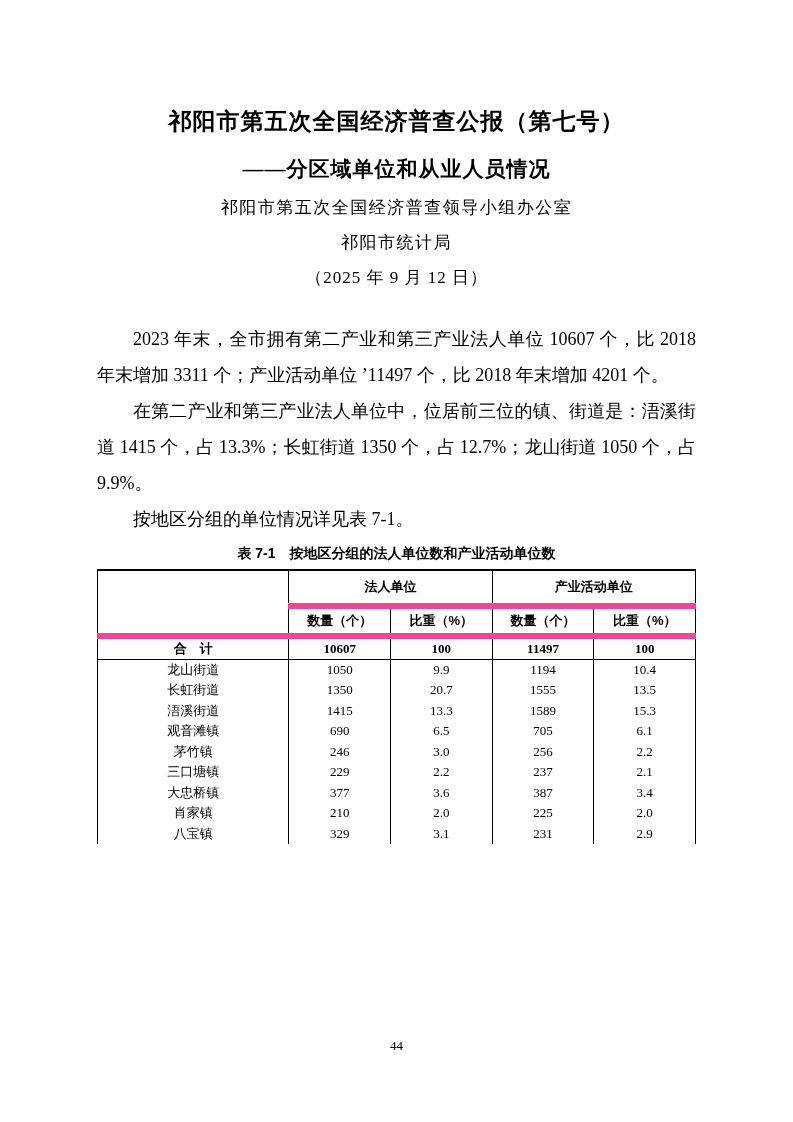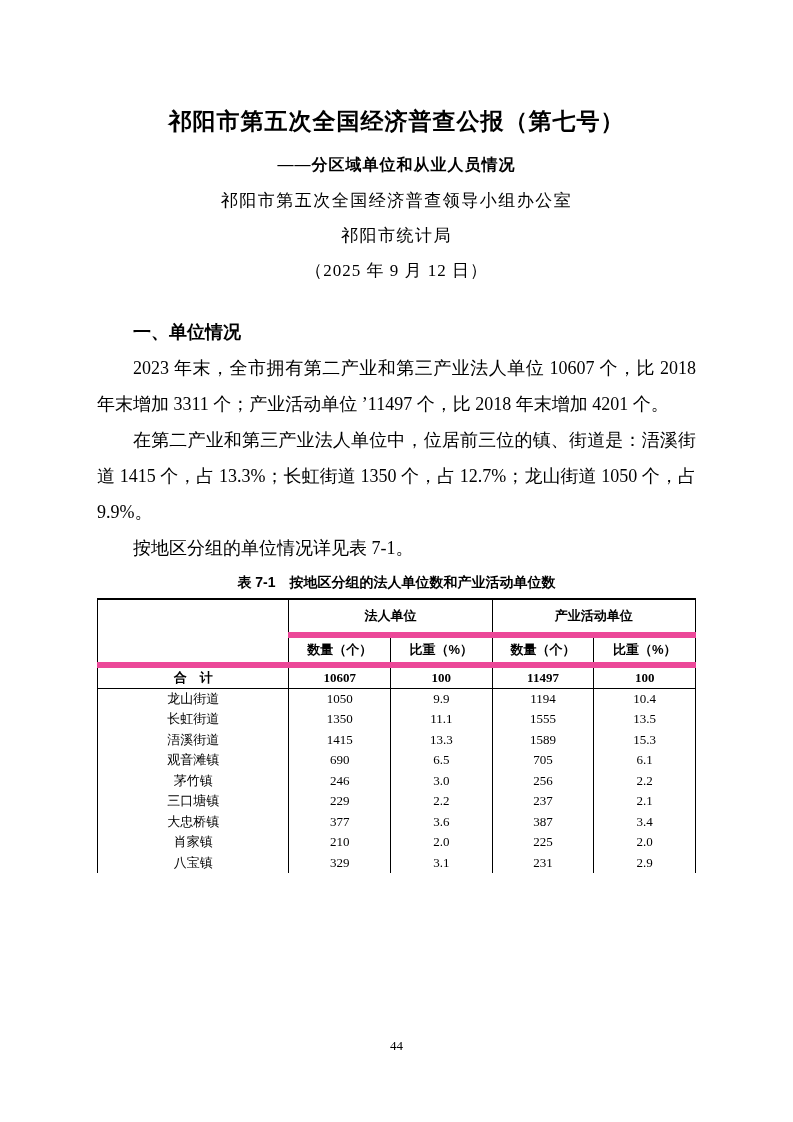--- a/index.html
+++ b/index.html
@@ -21,21 +21,21 @@
   .doc-title {
     margin: 0 0 18px 0;
     text-align: center;
     font-size: 23px;
     font-weight: bold;
     letter-spacing: 1px;
   }
   .doc-subtitle {
     margin: 0 0 13px 0;
     text-align: center;
-    font-size: 16px;
+    font-size: 21px;
     font-weight: bold;
     letter-spacing: 1px;
   }
   .doc-org {
     margin: 0 0 12px 0;
     text-align: center;
     font-size: 17px;
     letter-spacing: 1.5px;
   }
   .doc-date {
@@ -114,21 +114,20 @@
 <body>
 
 <div class="page">
 
   <h1 class="doc-title">祁阳市第五次全国经济普查公报（第七号）</h1>
   <div class="doc-subtitle">——分区域单位和从业人员情况</div>
   <div class="doc-org">祁阳市第五次全国经济普查领导小组办公室</div>
   <div class="doc-org">祁阳市统计局</div>
   <div class="doc-date">（2025 年 9 月 12 日）</div>
 
-  <h2 class="section-heading">一、单位情况</h2>
   <p class="body-para">2023 年末，全市拥有第二产业和第三产业法人单位 10607 个，比 2018 年末增加 3311 个；产业活动单位 ’11497 个，比 2018 年末增加 4201 个。</p>
   <p class="body-para">在第二产业和第三产业法人单位中，位居前三位的镇、街道是：浯溪街道 1415 个，占 13.3%；长虹街道 1350 个，占 12.7%；龙山街道 1050 个，占 9.9%。</p>
   <p class="body-para">按地区分组的单位情况详见表 7-1。</p>
 
   <div class="table-caption">表 7-1　按地区分组的法人单位数和产业活动单位数</div>
 
   <table class="census-table">
     <colgroup>
       <col class="region-col">
       <col class="num-col">
@@ -160,21 +159,21 @@
       <tr>
         <td>龙山街道</td>
         <td>1050</td>
         <td>9.9</td>
         <td>1194</td>
         <td>10.4</td>
       </tr>
       <tr>
         <td>长虹街道</td>
         <td>1350</td>
-        <td>11.1</td>
+        <td>20.7</td>
         <td>1555</td>
         <td>13.5</td>
       </tr>
       <tr>
         <td>浯溪街道</td>
         <td>1415</td>
         <td>13.3</td>
         <td>1589</td>
         <td>15.3</td>
       </tr>

